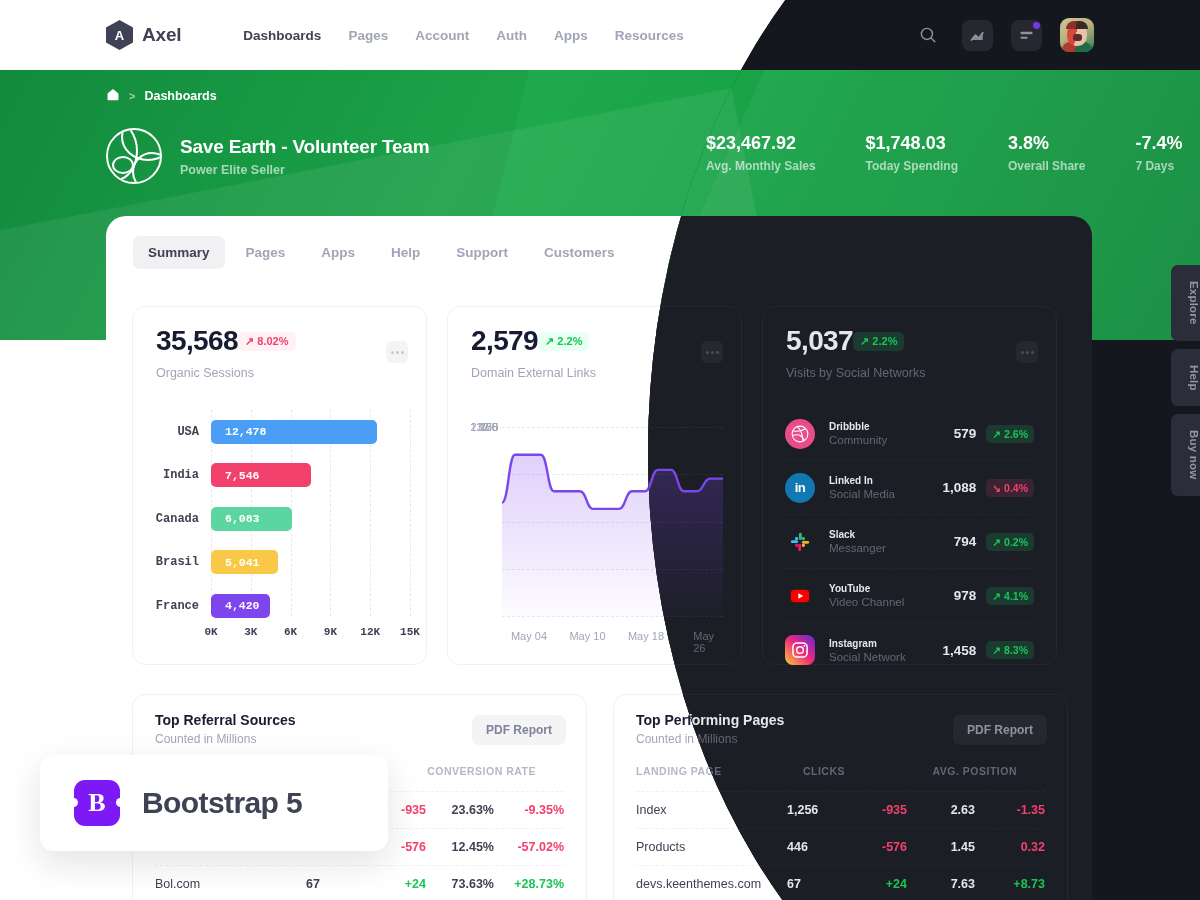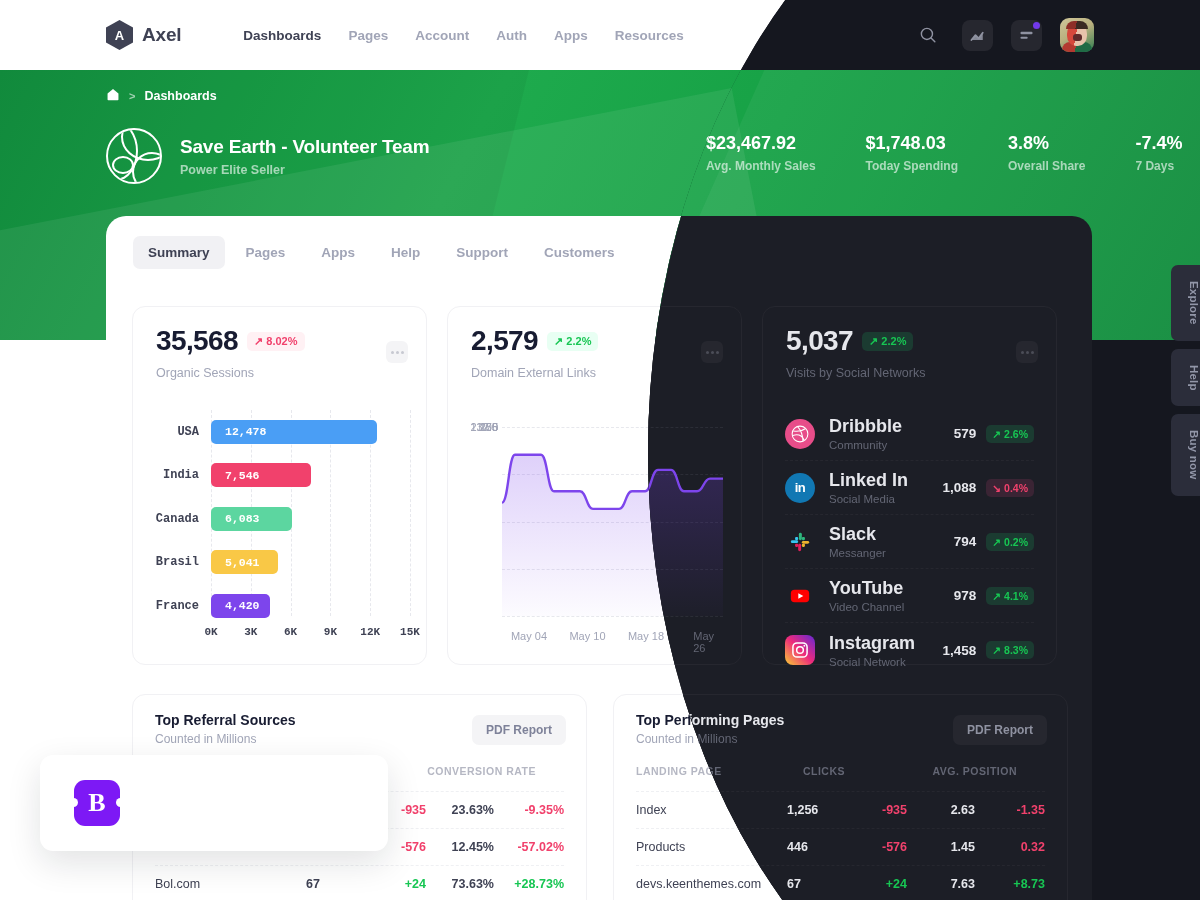--- a/index.html
+++ b/index.html
@@ -69,21 +69,21 @@
 
   
   .panel { position:absolute; left:106px; top:216px; width:986px; min-height:760px; background:#ffffff; border-radius:20px 20px 0 0; }
   .tabs { position:absolute; left:27px; top:20px; display:flex; align-items:center; gap:6px; }
   .tab { font-size:13.5px; font-weight:600; color:#a1a5b7; padding:9px 15px; border-radius:7px; }
   .tab.active { color:#3f4254; background:#f1f1f4; }
 
   .cards { position:absolute; left:26px; top:90px; display:flex; gap:20px; }
   .card { width:295px; height:359px; background:#fff; border:1px solid #f1f1f4; border-radius:13px; position:relative; }
   .card-head { position:absolute; left:23px; top:18px; right:18px; }
-  .big { display:flex; align-items:center; gap:9px; }
+  .big { display:flex; align-items:center; }
   .bignum { font-size:28px; font-weight:bold; color:#181c32; letter-spacing:-0.6px; }
   .pill { font-size:11px; font-weight:bold; padding:3px 7px; border-radius:5px; }
   .pill.up { background:#e8fff3; color:#17c653; }
   .pill.down { background:#fff1f4; color:#f1416c; }
   .sub { font-size:12.5px; color:#a1a5b7; margin-top:9px; }
   .dots { position:absolute; right:18px; top:34px; width:22px; height:22px; border-radius:6px; background:#f4f4f6;
           display:flex; align-items:center; justify-content:center; gap:2px; }
   .dots i { width:3px; height:3px; border-radius:50%; background:#c7c9d1; display:block; }
 
   
@@ -107,21 +107,21 @@
   .lsvgwrap { position:absolute; left:42px; right:8px; top:10px; bottom:36px; }
   .xax2 { position:absolute; left:42px; right:4px; bottom:6px; height:16px; }
   .xax2 span { position:absolute; font-size:11px; color:#a1a5b7; transform:translateX(-50%); }
 
   
   .slist { position:absolute; left:22px; right:22px; top:100px; }
   .srow { display:flex; align-items:center; height:54px; border-bottom:1px dashed #eff0f3; }
   .srow:last-child { border-bottom:none; }
   .sico { width:30px; height:30px; border-radius:50%; flex:none; display:flex; align-items:center; justify-content:center; position:relative; overflow:hidden; }
   .sname { margin-left:14px; flex:1; }
-  .sname b { display:block; font-size:18px; font-weight:bold; color:#3f4254; }
+  .sname b { display:block; font-size:10px; font-weight:bold; color:#3f4254; }
   .sname span { display:block; font-size:11.5px; color:#a1a5b7; margin-top:2px; }
   .sval { font-size:13.5px; font-weight:bold; color:#3f4254; margin-right:10px; }
   .spill { font-size:10.5px; font-weight:bold; padding:3px 6px; border-radius:5px; min-width:46px; text-align:center; }
 
   
   .tables { position:absolute; left:26px; top:478px; display:flex; gap:26px; }
   .tcard { width:455px; height:260px; background:#fff; border:1px solid #f1f1f4; border-radius:13px; position:relative; }
   .tcard h3 { position:absolute; left:22px; top:17px; font-size:14px; font-weight:bold; color:#181c32; }
   .tcard .tsub { position:absolute; left:22px; top:37px; font-size:12px; color:#a1a5b7; }
   .pdfbtn { position:absolute; right:20px; top:20px; background:#f4f4f6; color:#7e8299; font-size:12px; font-weight:600; padding:8px 14px; border-radius:7px; }
@@ -942,15 +942,16 @@
   <div class="sidetabs">
     <div class="sidetab">Explore</div>
     <div class="sidetab">Help</div>
     <div class="sidetab">Buy now</div>
   </div>
 
   <div class="bscard">
     <div class="bslogo">
       <span class="bsB">B</span>
     </div>
+    <div class="bstext">Bootstrap 5</div>
   </div>
 
 </div>
 
 </body></html>

